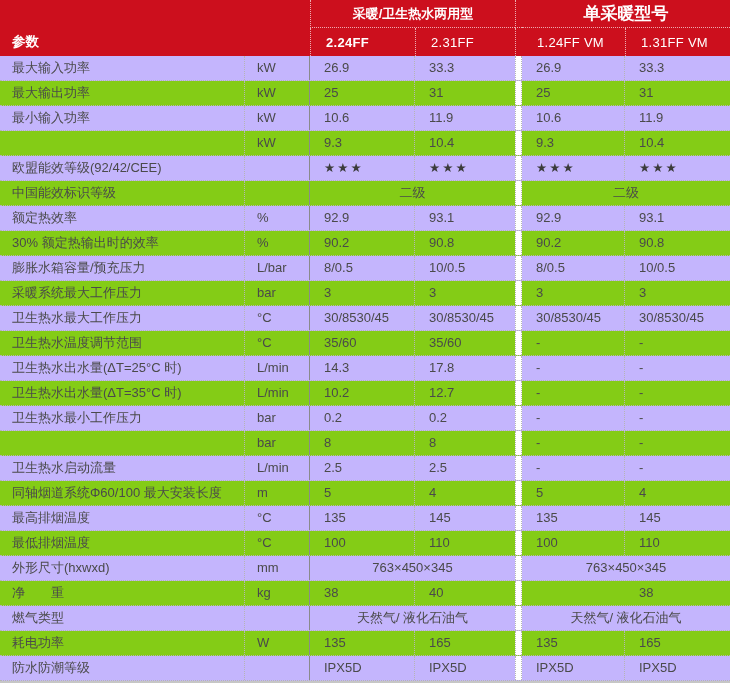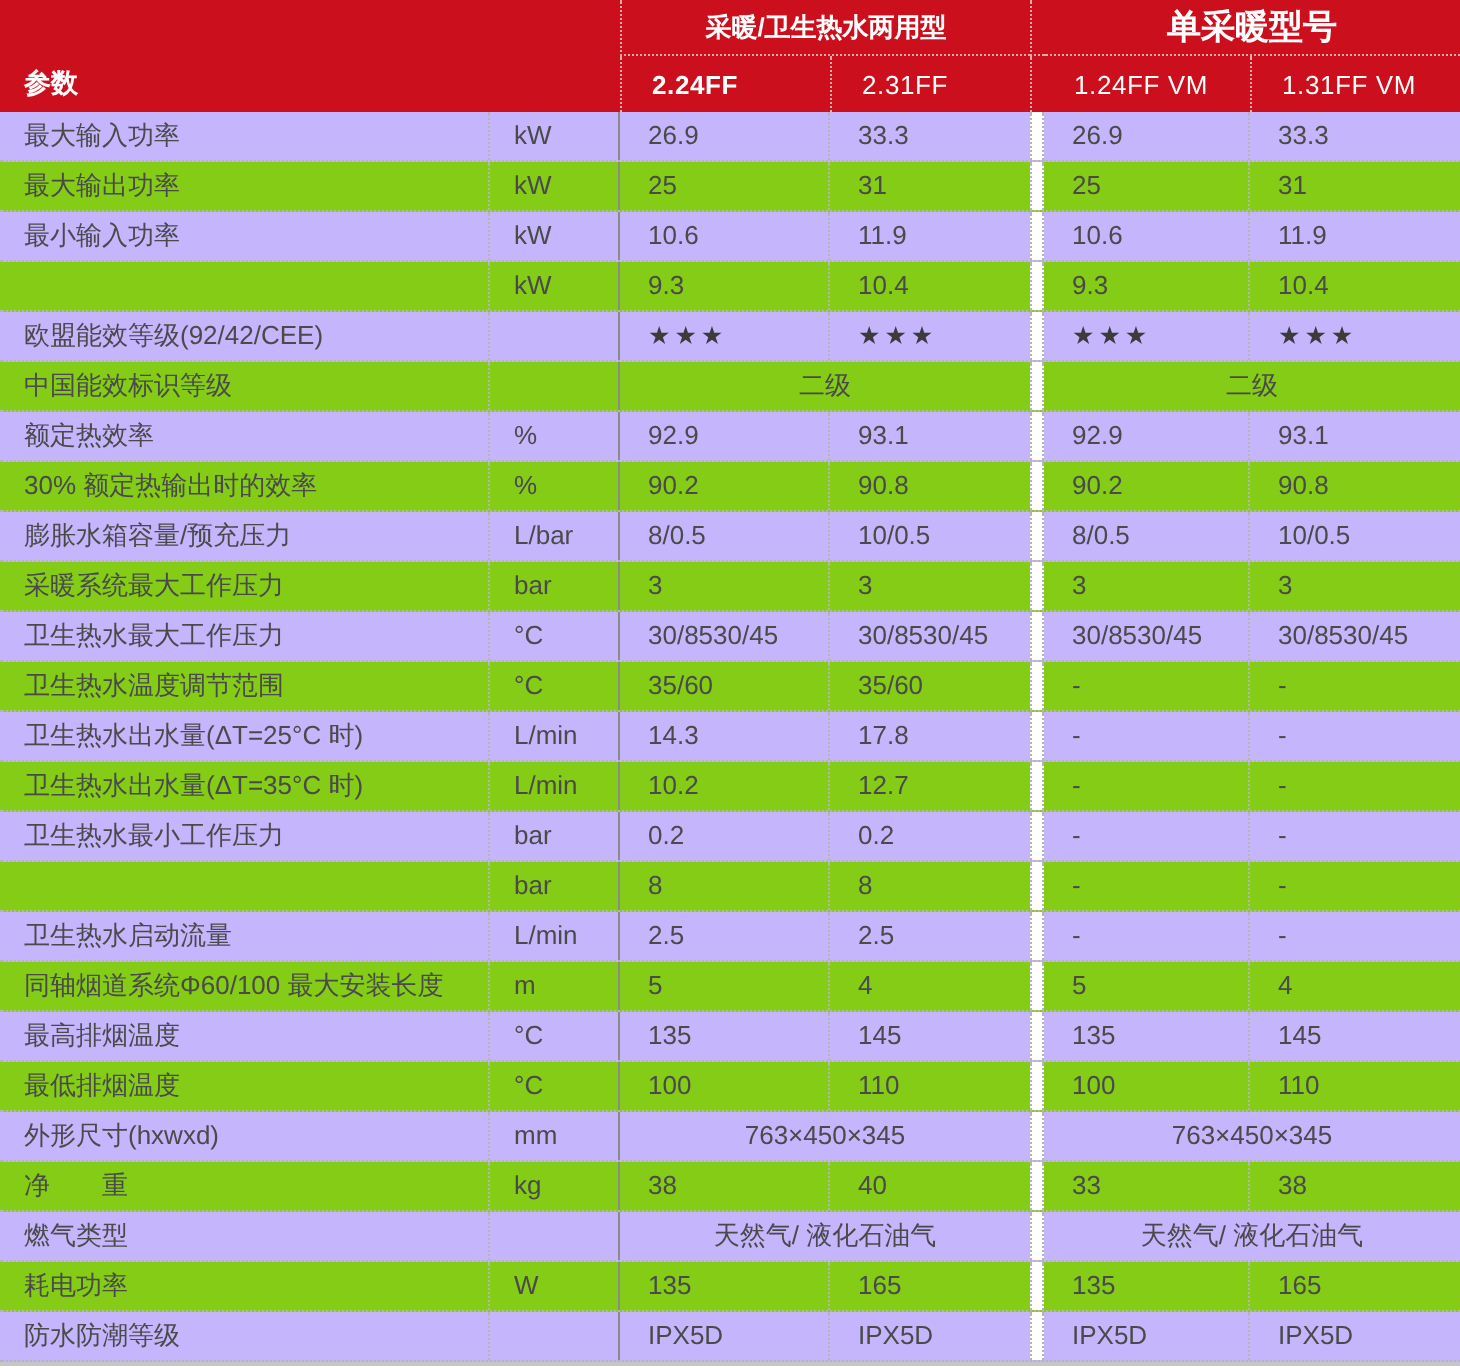--- a/index.html
+++ b/index.html
@@ -303,21 +303,20 @@
         <div class="cell c-v c-span1">763×450×345</div>
         <div class="cell c-gut"></div>
         <div class="cell c-v c-span2">763×450×345</div>
       </div>
       <div class="grid row">
         <div class="cell c-label">净　　重</div>
         <div class="cell c-unit">kg</div>
         <div class="cell c-v c-v1">38</div>
         <div class="cell c-v c-v2">40</div>
         <div class="cell c-gut"></div>
-        <div class="cell c-v c-v3">33</div>
         <div class="cell c-v c-v4">38</div>
       </div>
       <div class="grid row gray">
         <div class="cell c-label">燃气类型</div>
         <div class="cell c-unit"></div>
         <div class="cell c-v c-span1">天然气/ 液化石油气</div>
         <div class="cell c-gut"></div>
         <div class="cell c-v c-span2">天然气/ 液化石油气</div>
       </div>
       <div class="grid row">

